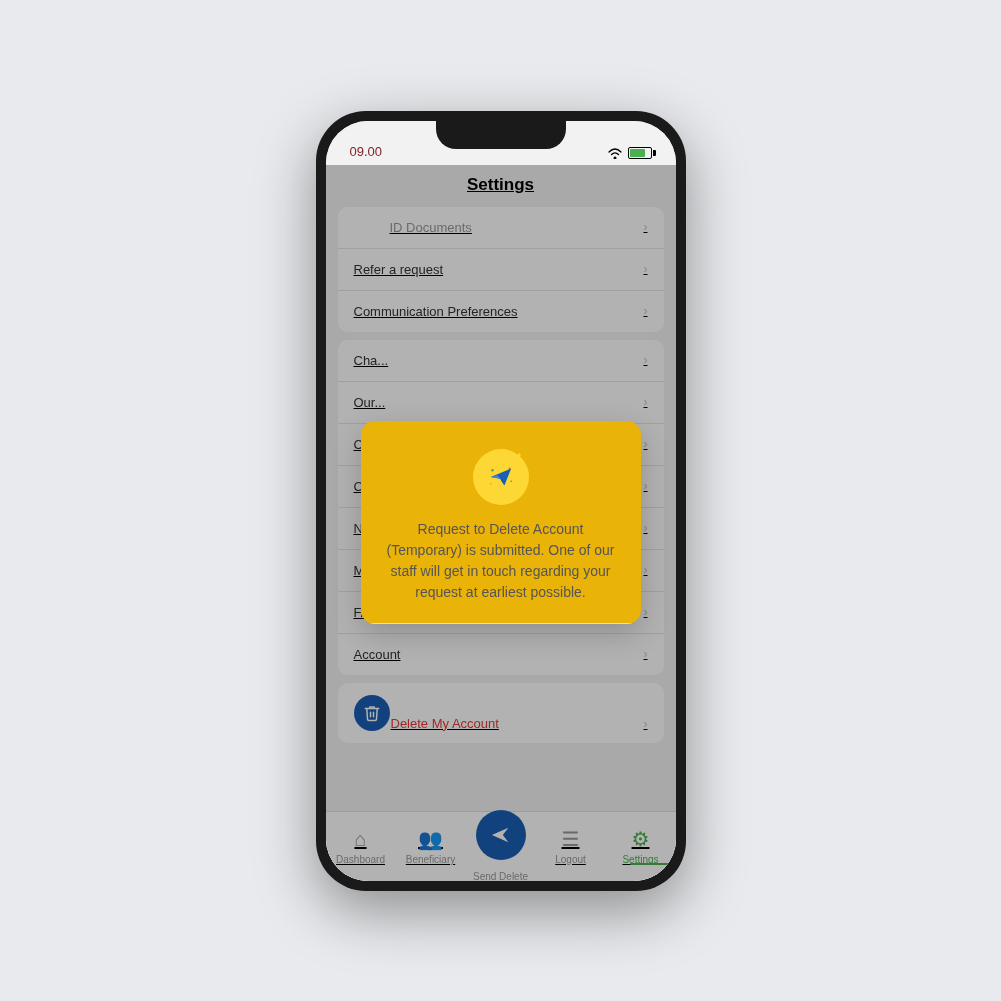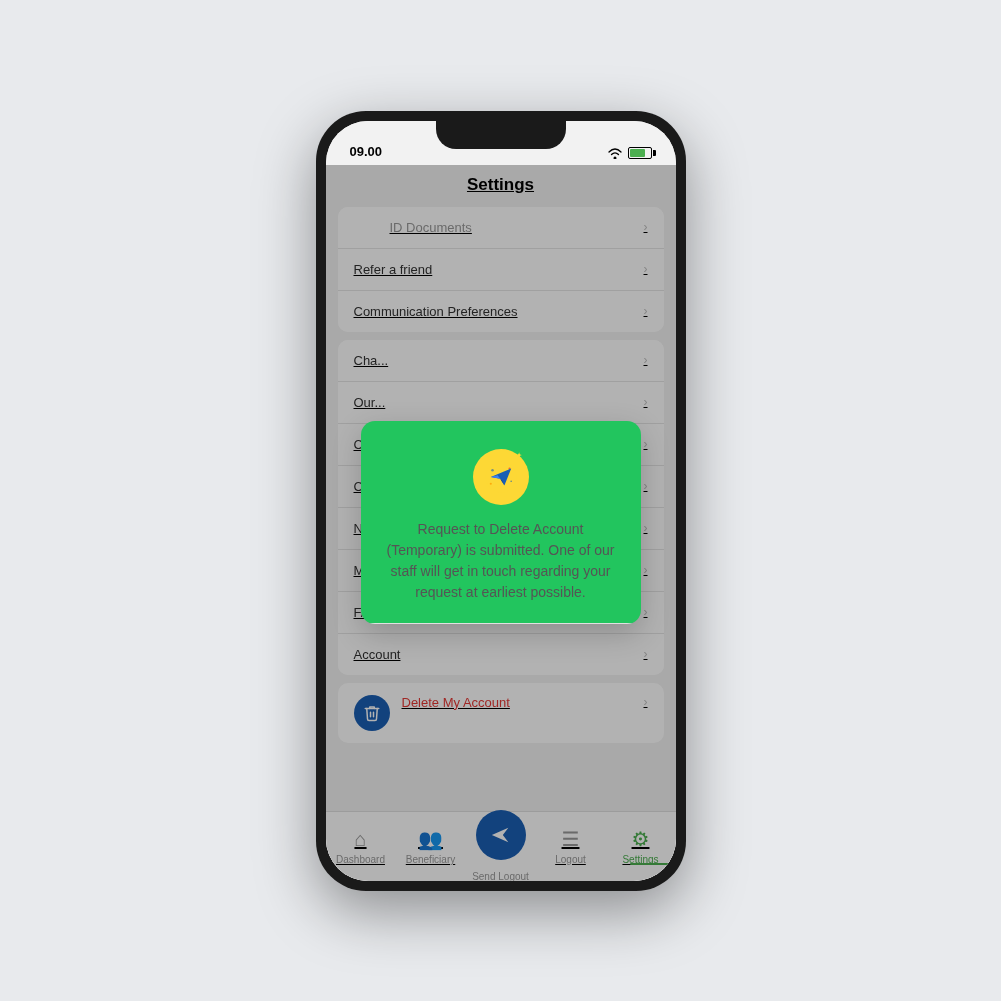--- a/index.html
+++ b/index.html
@@ -56,22 +56,22 @@
       align-items: flex-end;
       justify-content: space-between;
       padding: 0 24px 6px;
       position: relative;
       z-index: 10;
       flex-shrink: 0;
     }
 
     .status-time {
       font-size: 13px;
-      font-weight: 700;
-      color: #000000;
+      font-weight: 400;
+      color: #7f1d1d;
     }
 
     .status-icons {
       display: flex;
       align-items: center;
       gap: 5px;
     }
 
     .battery-icon {
       width: 24px;
@@ -169,23 +169,23 @@
       padding-left: 36px;
     }
 
     .chevron {
       color: #c0c0c0;
       font-size: 12px;
     }
 
     .delete-item {
       display: flex;
-      align-items: flex-start;
+      align-items: flex-end;
       padding: 12px 16px;
-      gap: 12px;
+      gap: 1px;
     }
 
     .delete-icon-circle {
       width: 36px;
       height: 36px;
       background: #1a5fb4;
       border-radius: 50%;
       display: flex;
       align-items: center;
       justify-content: center;
@@ -269,21 +269,21 @@
       bottom: 0;
       background: rgba(0,0,0,0.3);
       z-index: 30;
       display: flex;
       align-items: center;
       justify-content: center;
     }
 
     
     .dialog {
-      background: #22c55e;
+      background: #eab308;
       border-radius: 14px;
       width: 280px;
       overflow: hidden;
       box-shadow: 0 10px 30px rgba(0,0,0,0.2);
     }
 
     .dialog-body {
       padding: 28px 24px 20px;
       display: flex;
       flex-direction: column;
@@ -379,21 +379,21 @@
       </div>
 
       <div class="settings-list">
 
         <div class="settings-group">
           <div class="settings-item">
             <span class="settings-item-text dimmed">ID Documents</span>
             <span class="chevron">›</span>
           </div>
           <div class="settings-item">
-            <span class="settings-item-text">Refer a friend</span>
+            <span class="settings-item-text">Refer a request</span>
             <span class="chevron">›</span>
           </div>
           <div class="settings-item">
             <span class="settings-item-text">Communication Preferences</span>
             <span class="chevron">›</span>
           </div>
         </div>
 
         <div class="settings-group">
           <div class="settings-item">
@@ -455,21 +455,21 @@
         <div class="nav-item">
           <span class="nav-icon">👥</span>
           <span class="nav-label">Beneficiary</span>
         </div>
         <div style="display:flex;flex-direction:column;align-items:center;flex:1;gap:3px;">
           <div class="nav-send-btn">
             <svg viewBox="0 0 24 24" fill="#fff">
               <path d="M2 12L20 4 14 12 20 20 2 12z"></path>
             </svg>
           </div>
-          <span class="nav-label" style="margin-top:-12px;">Send Logout</span>
+          <span class="nav-label" style="margin-top:-12px;">Send Delete</span>
         </div>
         <div class="nav-item">
           <span class="nav-icon">☰</span>
           <span class="nav-label">Logout</span>
         </div>
         <div class="nav-item" style="position:relative;">
           <span class="nav-icon active">⚙</span>
           <span class="nav-label active">Settings</span>
           <div class="settings-active-bar"></div>
         </div>

